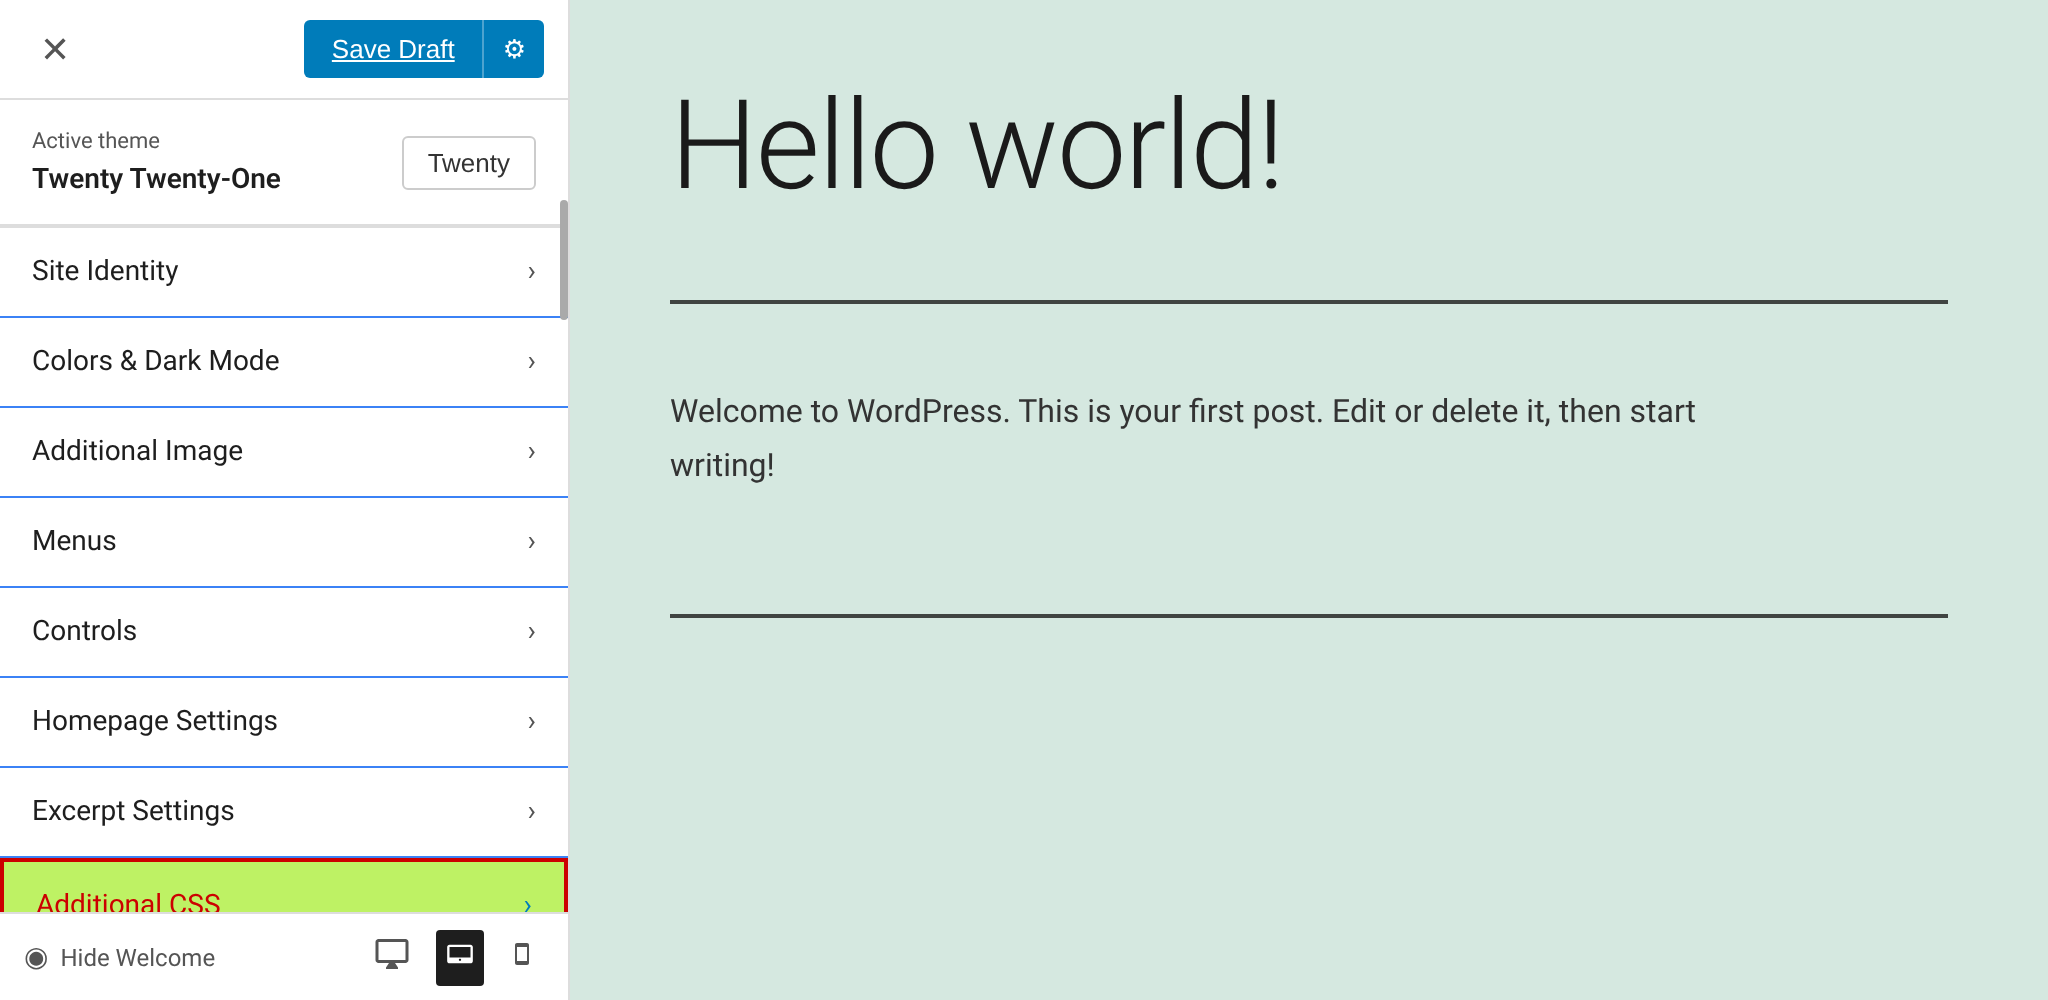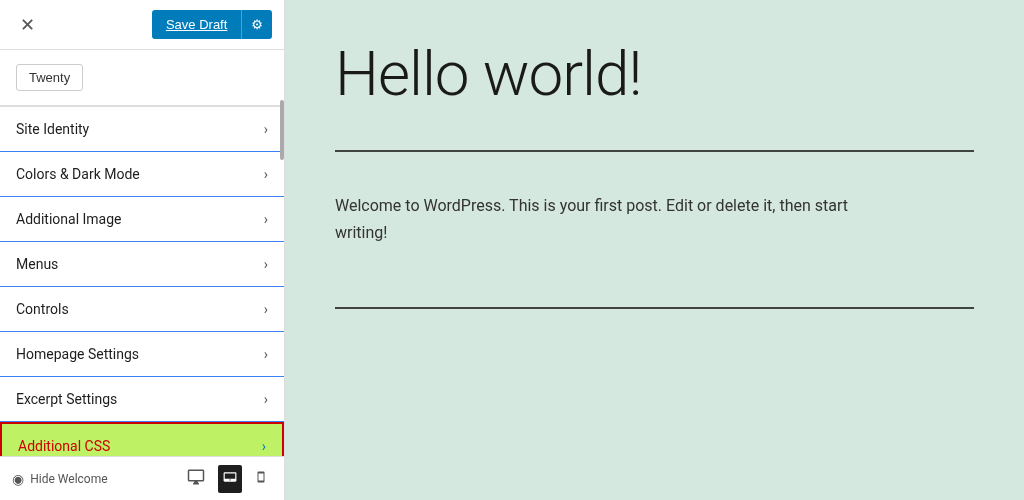--- a/index.html
+++ b/index.html
@@ -229,20 +229,24 @@
 
   <div class="top-bar">
     <button class="close-btn">✕</button>
     <div class="save-draft-group">
       <button class="save-draft-btn">Save Draft</button>
       <button class="save-draft-gear">⚙</button>
     </div>
   </div>
 
   <div class="active-theme-section">
+    <div>
+      <span class="active-theme-label">Active theme</span>
+      <span class="active-theme-name">Twenty Twenty-One</span>
+    </div>
     <button class="change-btn">Twenty</button>
   </div>
 
   <div class="menu-area">
     <div class="menu-item">
       <span>Site Identity</span>
       <span class="chevron">›</span>
     </div>
     <div class="menu-item">
       <span>Colors &amp; Dark Mode</span>

